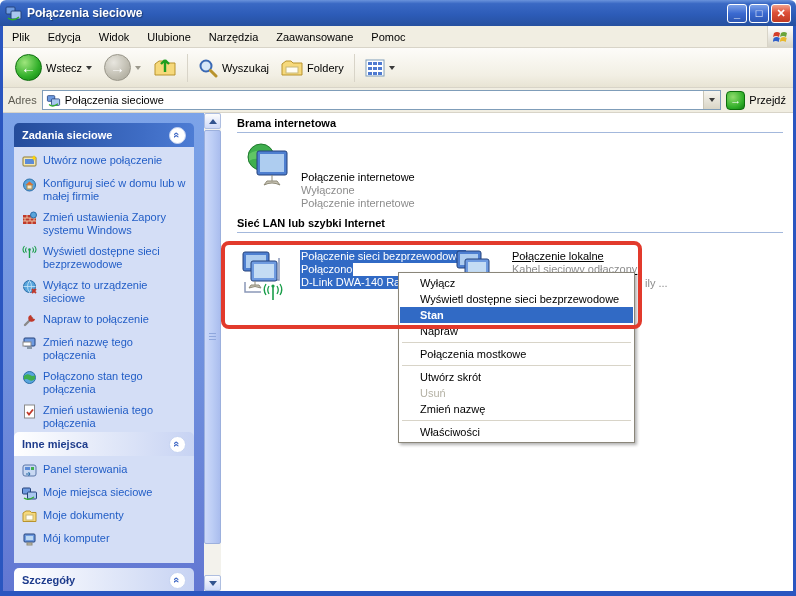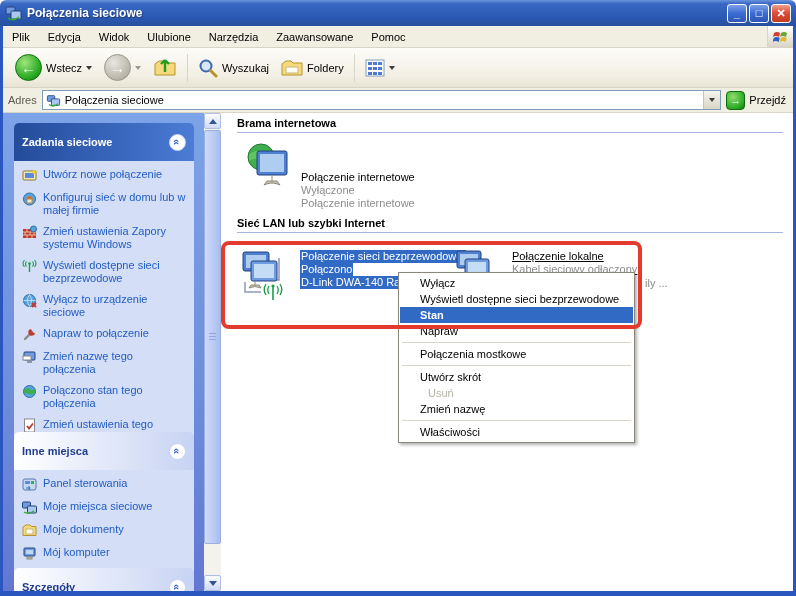--- a/index.html
+++ b/index.html
@@ -67,21 +67,21 @@
   .win-border-l{ position:absolute; left:0; top:26px; width:3px; height:570px; background:#2a56c0; }
   .win-border-r{ position:absolute; right:0; top:26px; width:3px; height:570px; background:#2a56c0; }
   .win-border-b{ position:absolute; left:0; bottom:0; width:796px; height:5px; background:#2a56c0; }
   
   .sidebar{
     position:absolute; left:3px; top:113px; width:201px; height:478px;
     background:linear-gradient(180deg,#7ca3e8 0%,#6f8fdd 55%,#6277d2 100%);
     overflow:hidden;
   }
   .panel{ position:absolute; left:11px; width:180px; border-radius:5px 5px 0 0; overflow:hidden; }
-  .panel-hd{ height:38px; display:flex; align-items:center; padding:0 8px;
+  .panel-hd{ height:24px; display:flex; align-items:center; padding:0 8px;
     font-weight:bold; }
   .panel-hd.blue{ background:linear-gradient(90deg,#244c9b 0%,#3e6cc4 70%,#4d7cd4 100%); color:#fff; }
   .panel-hd.light{ background:linear-gradient(90deg,#ffffff 0%,#c7d3f3 100%); color:#1e3c8c; }
   .panel-hd .chev{ margin-left:auto; width:17px; height:17px; border-radius:50%; background:#fff;
     border:1px solid #c4d2f0; color:#3d66c4; display:flex; align-items:center; justify-content:center; }
   .panel-hd .chev i{ font-style:normal; font-weight:bold; font-size:11px; transform:rotate(90deg); display:block; }
   .panel-bd{ background:#d4def6; padding:7px 6px 8px 8px; }
   .task{ display:flex; gap:6px; margin-bottom:8px; align-items:flex-start; }
   .task .ticon{ flex:none; width:15px; height:15px; margin-top:0; }
   .task .tlabel{ color:#215dc6; line-height:13px; }
@@ -105,21 +105,21 @@
   .tile-text.selected span{ background:#316ac5; color:#fff; padding:0 1px; display:inline-block; }
   .frag{ position:absolute; color:#8c8c8c; }
   
   .ctxmenu{
     position:absolute; left:398px; top:272px; width:237px;
     background:#fff; border:1px solid #8a867a; box-shadow:2px 2px 3px rgba(0,0,0,.3);
     padding:2px 1px; z-index:10;
   }
   .ctxmenu .mi{ height:16px; line-height:16px; padding-left:20px; color:#000; }
   .ctxmenu .mi.hl{ background:#316ac5; color:#fff; font-weight:bold; }
-  .ctxmenu .mi.dis{ color:#b5b2a5;margin-left:8px; }
+  .ctxmenu .mi.dis{ color:#b5b2a5; }
   .ctxmenu .msep{ height:1px; background:#d8d4c8; margin:3px 2px; }
   
   .red-rect{ position:absolute; left:221px; top:241px; width:421px; height:88px;
     border:4px solid #e23a2c; border-radius:8px; z-index:20; pointer-events:none; }
   .icon-abs{ position:absolute; }
 </style>
 </head>
 <body>
 
 <div class="titlebar">

